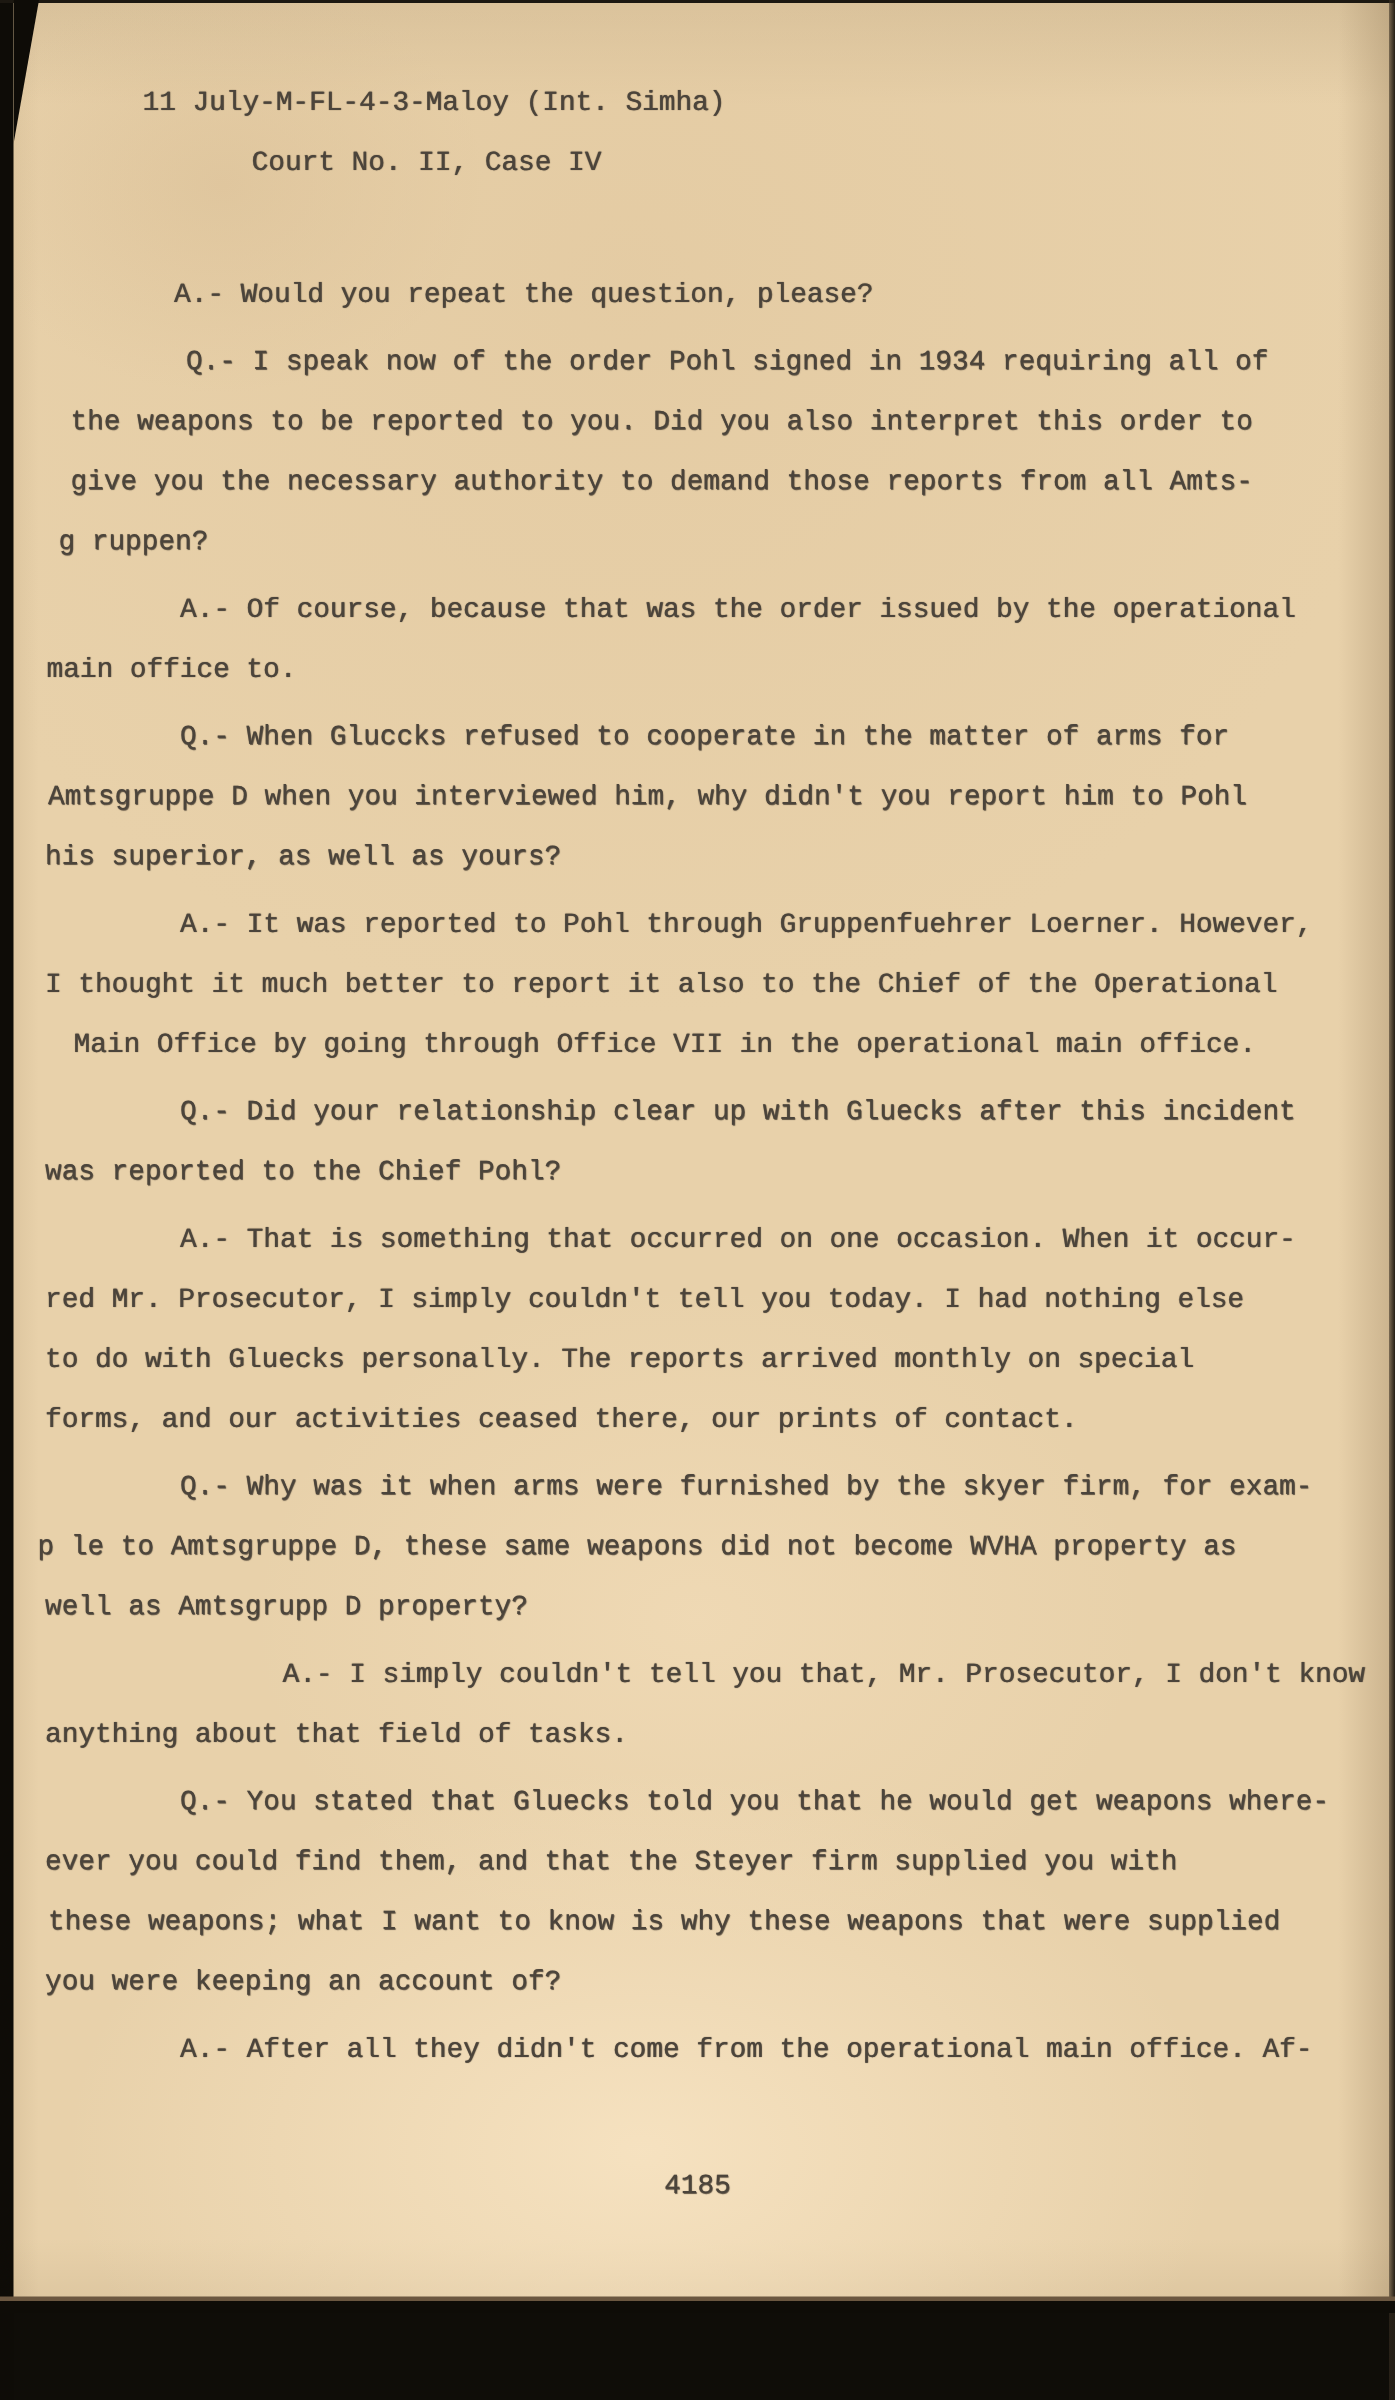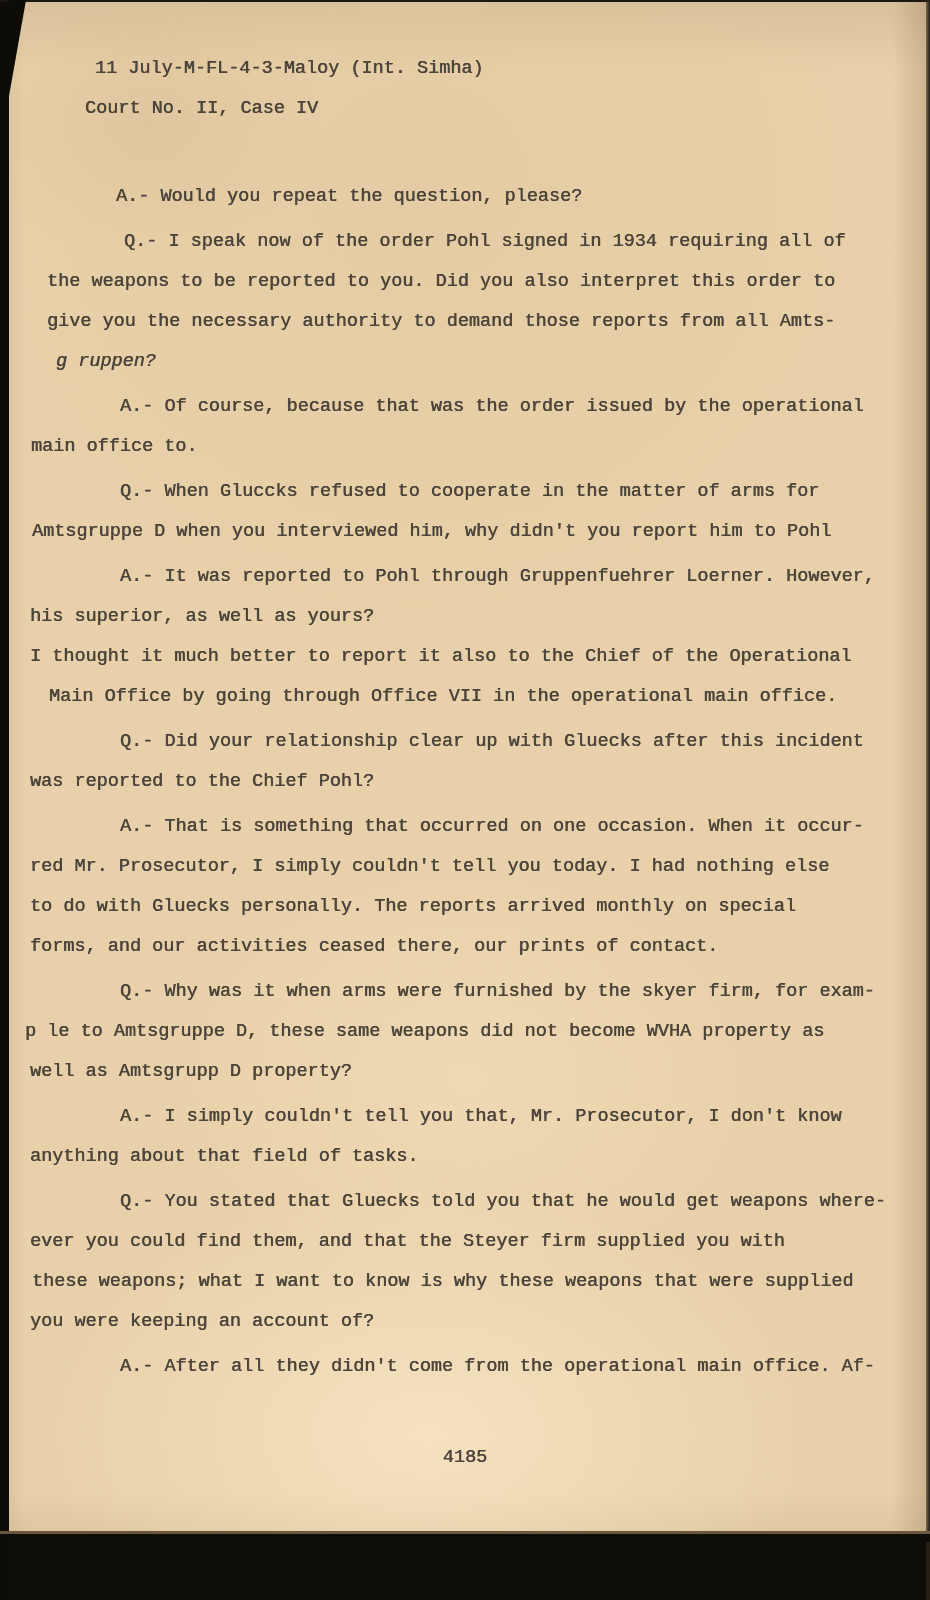--- a/index.html
+++ b/index.html
@@ -36,21 +36,21 @@
 
   .ink {
     color: #4b443b;
     font-size: 18.5px;
     text-shadow: 0.4px 0.4px 0.6px rgba(72,62,50,0.85), -0.2px 0 0.5px rgba(72,62,50,0.45);
     white-space: pre;
   }
   .header-block { position: absolute; left: 46px; top: 49px; }
   .header-block .hline { line-height: 40px; }
   .hline1 { margin-left: 49px; }
-  .hline2 { margin-left: 39px; }
+  .hline2 { margin-left: 39px; text-align: center; }
 
   .body-block { position: absolute; left: 30px; top: 172px; right: 20px; }
   .body-block .line { line-height: 40px; }
 
   .page-number { position: absolute; left: 0; top: 1438px; width: 930px;
                  text-align: center; line-height: 40px; }
 </style>
 </head>
 <body>
 
@@ -66,39 +66,39 @@
     <div class="ink hline hline1">11 July-M-FL-4-3-Maloy (Int. Simha)</div>
     <div class="ink hline hline2">Court No. II, Case IV</div>
   </div>
 
   <div class="body-block">
 
   <div class="ink line" style="margin-left: 86px; margin-top: 5px;">A.- Would you repeat the question, please?</div>
       <div class="ink line" style="margin-left: 94px; margin-top: 5px;">Q.- I speak now of the order Pohl signed in 1934 requiring all of</div>
       <div class="ink line" style="margin-left: 17px;">the weapons to be reported to you. Did you also interpret this order to</div>
       <div class="ink line" style="margin-left: 17px;">give you the necessary authority to demand those reports from all Amts-</div>
-      <div class="ink line" style="margin-left: 26px; font-style: italic;">g ruppen?</div>
+      <div class="ink line" style="margin-left: 9px;">g ruppen?</div>
       <div class="ink line" style="margin-left: 90px; margin-top: 5px;">A.- Of course, because that was the order issued by the operational</div>
       <div class="ink line" style="margin-left: 1px;">main office to.</div>
       <div class="ink line" style="margin-left: 90px; margin-top: 5px;">Q.- When Gluccks refused to cooperate in the matter of arms for</div>
       <div class="ink line" style="margin-left: 2px;">Amtsgruppe D when you interviewed him, why didn't you report him to Pohl</div>
+      <div class="ink line" style="margin-left: 0px;">his superior, as well as yours?</div>
       <div class="ink line" style="margin-left: 90px; margin-top: 5px;">A.- It was reported to Pohl through Gruppenfuehrer Loerner. However,</div>
-      <div class="ink line" style="margin-left: 0px;">his superior, as well as yours?</div>
       <div class="ink line" style="margin-left: 0;">I thought it much better to report it also to the Chief of the Operational</div>
       <div class="ink line" style="margin-left: 19px;">Main Office by going through Office VII in the operational main office.</div>
       <div class="ink line" style="margin-left: 90px; margin-top: 5px;">Q.- Did your relationship clear up with Gluecks after this incident</div>
       <div class="ink line" style="margin-left: 0px;">was reported to the Chief Pohl?</div>
       <div class="ink line" style="margin-left: 90px; margin-top: 5px;">A.- That is something that occurred on one occasion. When it occur-</div>
       <div class="ink line" style="margin-left: 0px;">red Mr. Prosecutor, I simply couldn't tell you today. I had nothing else</div>
       <div class="ink line" style="margin-left: 0px;">to do with Gluecks personally. The reports arrived monthly on special</div>
       <div class="ink line" style="margin-left: 0px;">forms, and our activities ceased there, our prints of contact.</div>
       <div class="ink line" style="margin-left: 90px; margin-top: 5px;">Q.- Why was it when arms were furnished by the skyer firm, for exam-</div>
       <div class="ink line" style="margin-left: -5px;">p le to Amtsgruppe D, these same weapons did not become WVHA property as</div>
       <div class="ink line" style="margin-left: 0px;">well as Amtsgrupp D property?</div>
-      <div class="ink line" style="margin-left: 90px; margin-top: 5px;">A.- I simply couldn't tell you that, Mr. Prosecutor, I don't know</div>
+      <div class="ink line" style="margin-left: 90px; margin-top: 5px; text-align: right;">A.- I simply couldn't tell you that, Mr. Prosecutor, I don't know</div>
       <div class="ink line" style="margin-left: 0px;">anything about that field of tasks.</div>
       <div class="ink line" style="margin-left: 90px; margin-top: 5px;">Q.- You stated that Gluecks told you that he would get weapons where-</div>
       <div class="ink line" style="margin-left: 0px;">ever you could find them, and that the Steyer firm supplied you with</div>
       <div class="ink line" style="margin-left: 2px;">these weapons; what I want to know is why these weapons that were supplied</div>
       <div class="ink line" style="margin-left: 0px;">you were keeping an account of?</div>
       <div class="ink line" style="margin-left: 90px; margin-top: 5px;">A.- After all they didn't come from the operational main office. Af-</div>
     </div>
 
   <div class="ink page-number">4185</div>
 

